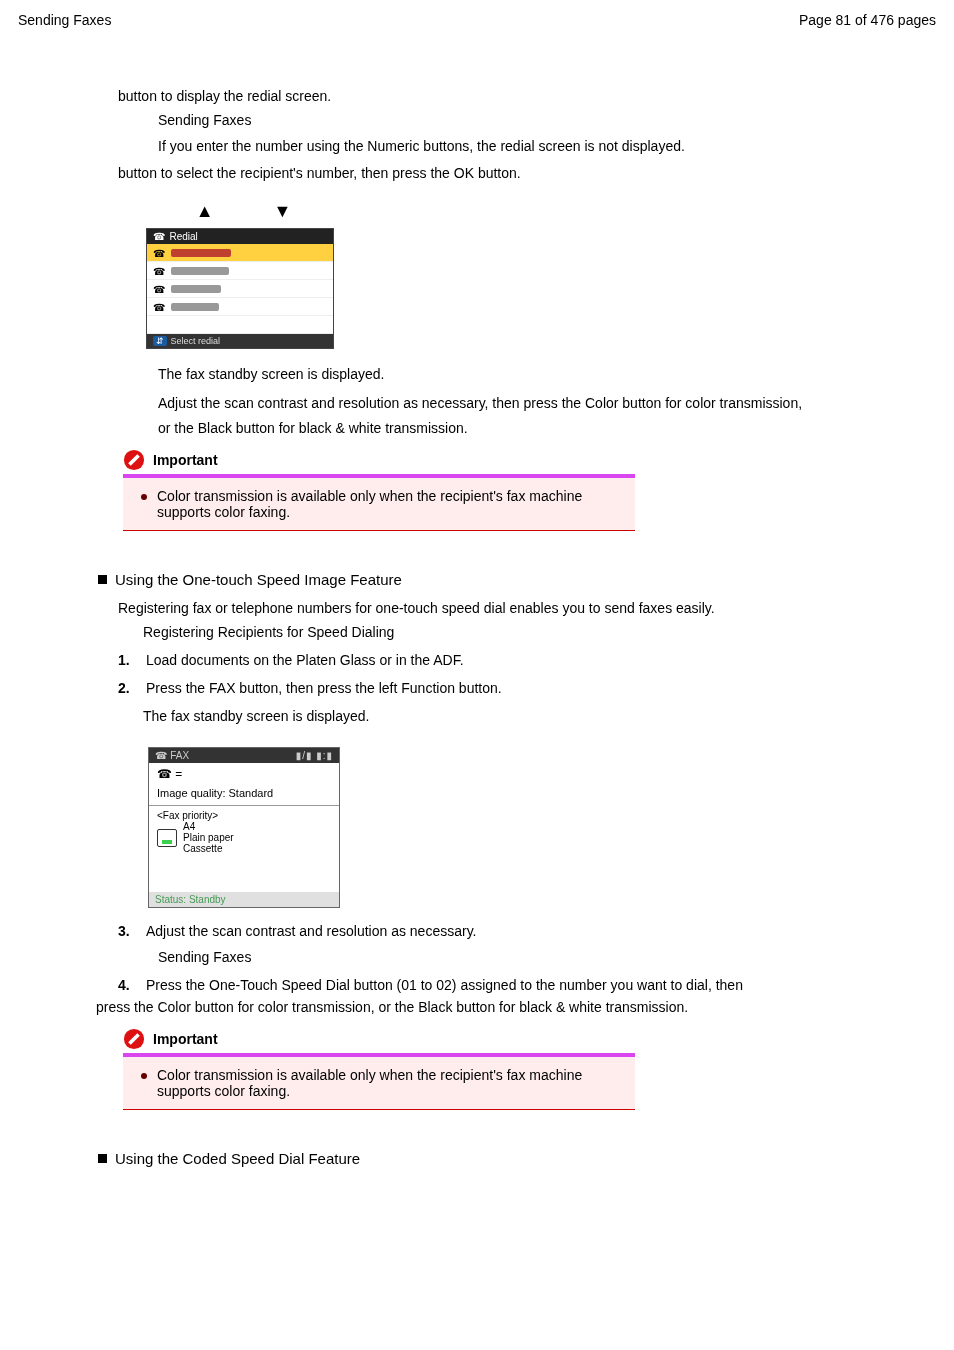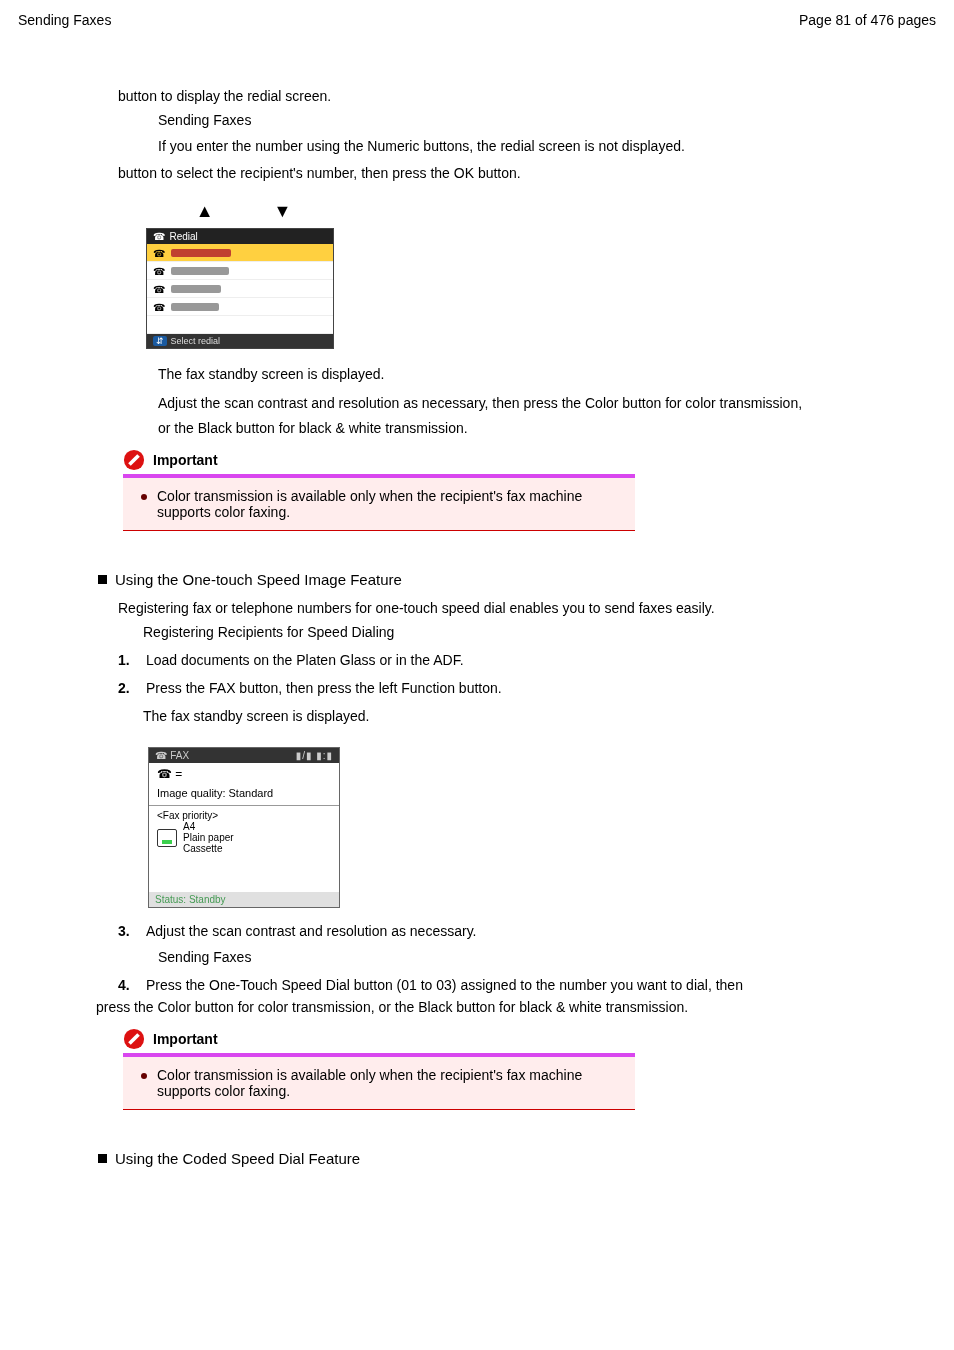--- a/index.html
+++ b/index.html
@@ -165,21 +165,21 @@
       </div>
     </div>
 
     <div class="num-step">
         <span class="n">3.</span>
         <span>Adjust the scan contrast and resolution as necessary.</span>
       </div>
     <div class="ref-line">Sending Faxes</div>
     <div class="num-step">
         <span class="n">4.</span>
-        <span>Press the One-Touch Speed Dial button (01 to 03) assigned to the number you want to dial, then</span>
+        <span>Press the One-Touch Speed Dial button (01 to 02) assigned to the number you want to dial, then</span>
       </div>
     <div class="para" style="margin-left:48px;margin-top:-6px;">press the Color button for color transmission, or the Black button for black &amp; white transmission.</div>
 
     <div class="important-block">
       <div class="important-label-row">
         <svg class="stop-circle" viewBox="0 0 24 24">
             <circle cx="12" cy="12" r="11" fill="#d11"></circle>
             <rect x="5" y="10" width="14" height="4" fill="#fff" transform="rotate(-45 12 12)"></rect>
           </svg>
         <span class="important-label">Important</span>

